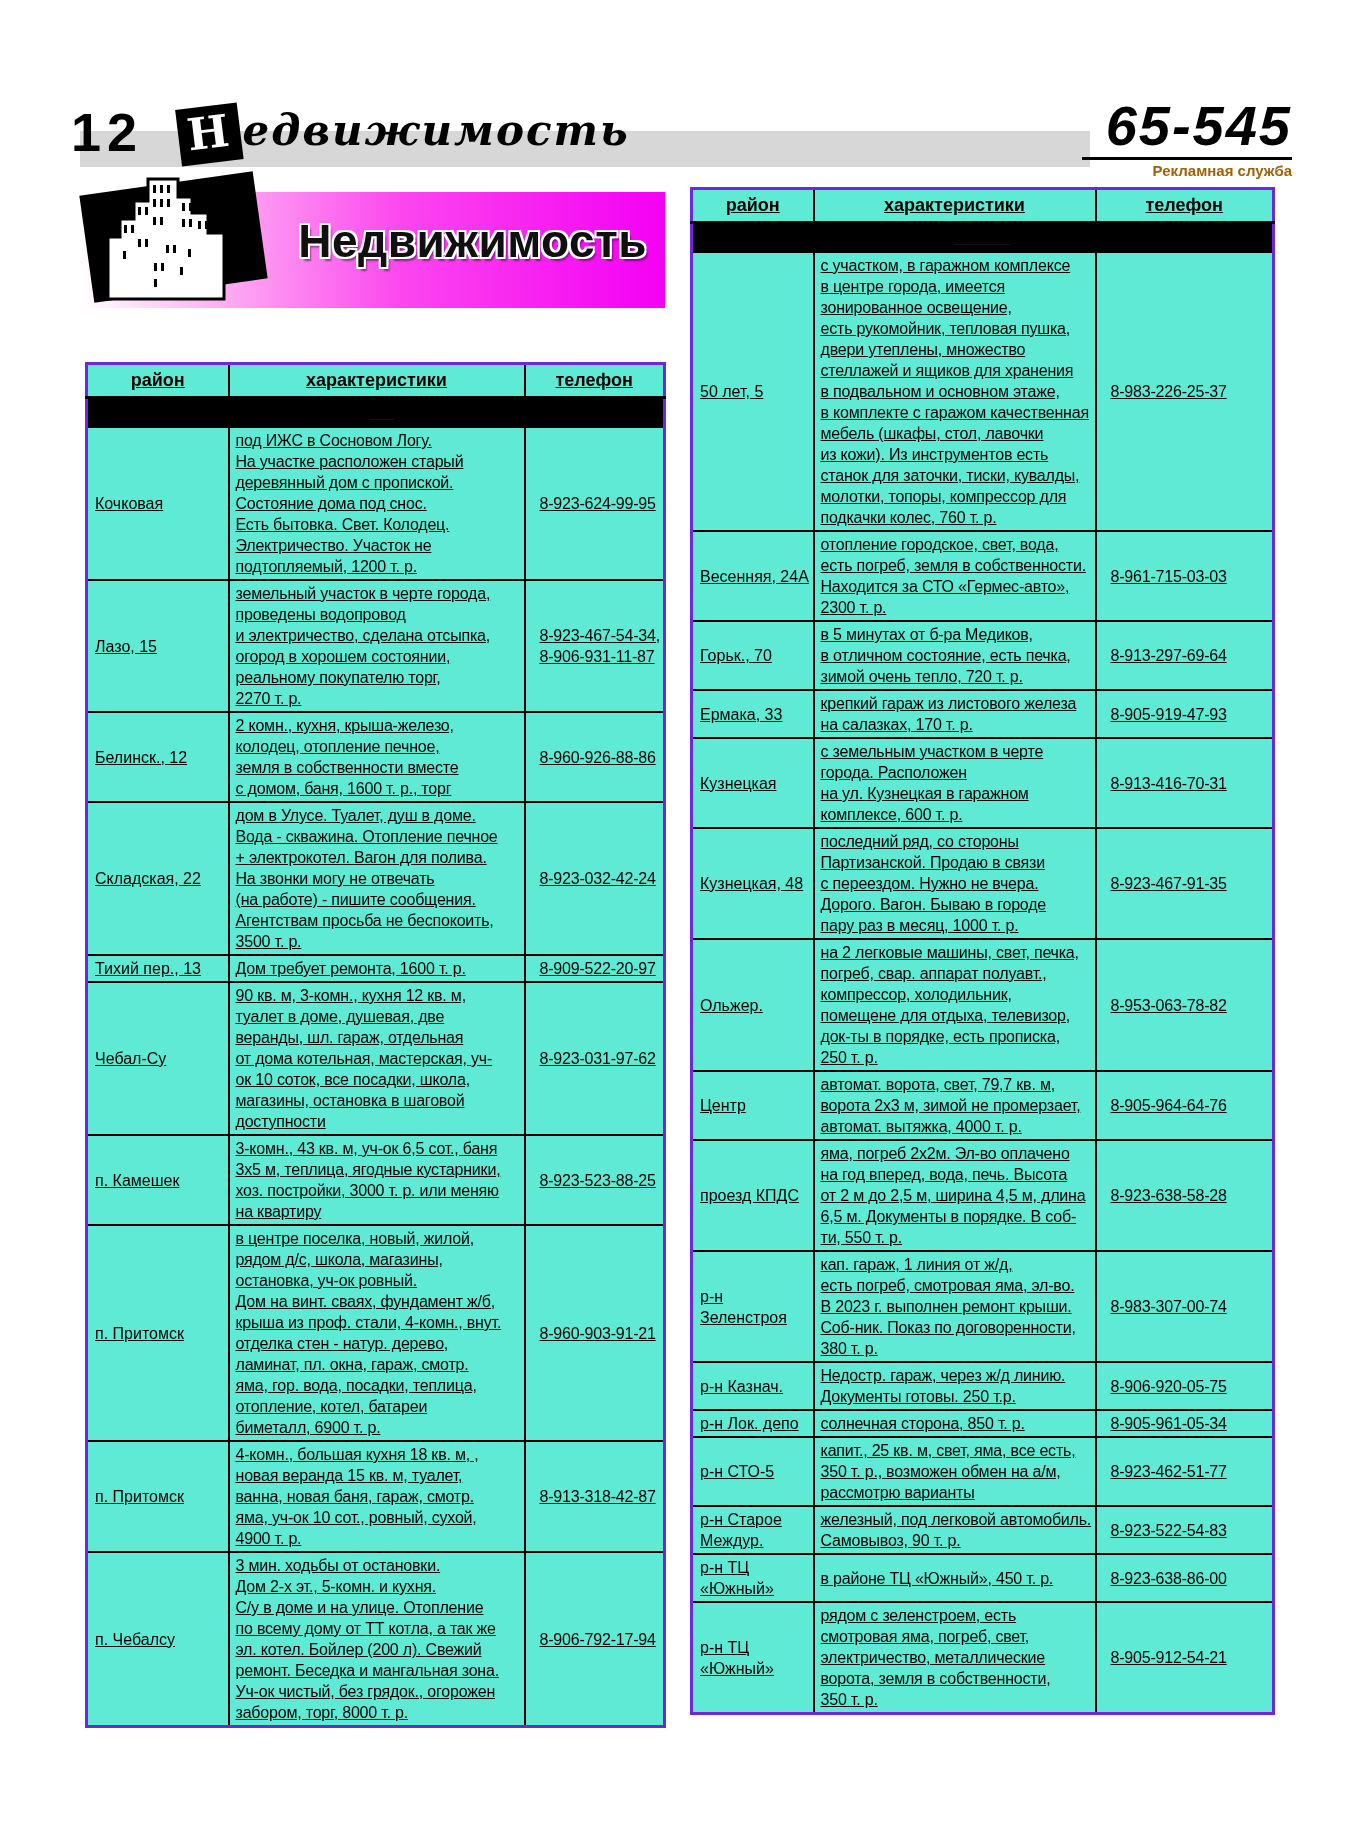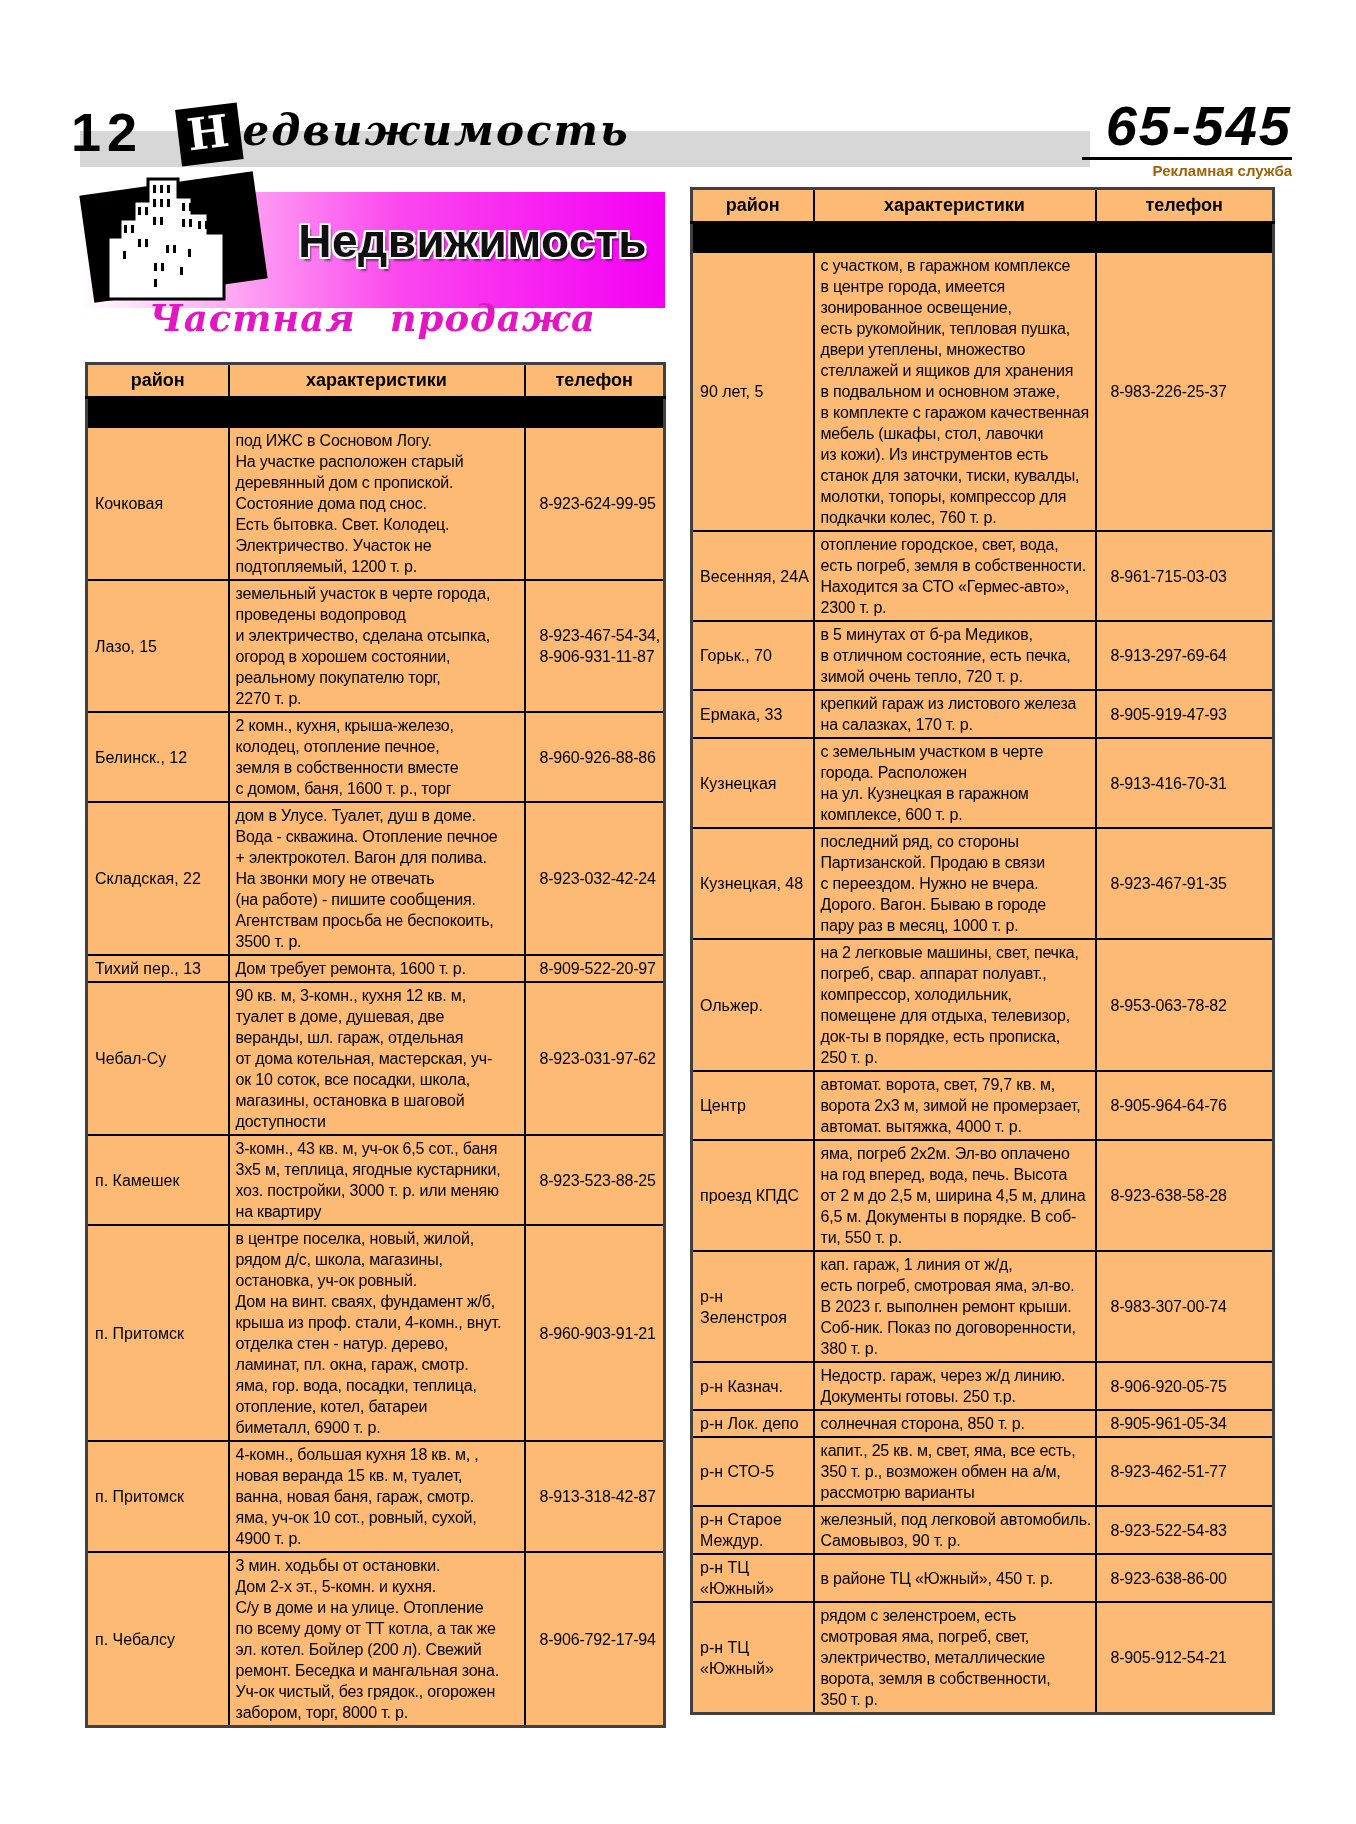--- a/index.html
+++ b/index.html
@@ -32,21 +32,21 @@
            transform:rotate(-8deg);}
   .logo-svg{position:absolute;left:18px;top:2px;}
 
   
   .subtitle{position:absolute;left:80px;top:296px;width:585px;text-align:center;
             font-family:"DejaVu Serif",serif;font-style:italic;font-weight:bold;
             font-size:37px;color:#e316c3;word-spacing:20px;letter-spacing:1px;}
 
   
   table.ads{position:absolute;border-collapse:collapse;table-layout:fixed;
-            border:3px solid #404040;background:#fdba74;}
+            border:3px solid #6d28d9;background:#5eead4;text-decoration:underline;}
   table.ads th{border:2px solid #000;border-bottom:3px solid #000;font-size:18px;
                font-weight:bold;padding:5px 2px;text-align:center;color:#000;}
   table.ads td{border:2px solid #000;font-size:16px;line-height:21px;color:#000;
                vertical-align:middle;overflow-wrap:break-word;}
   .section-row td{background:#000;color:#fff;font-weight:bold;text-align:center;
                   font-size:19px;padding:3px 0;letter-spacing:0.5px;line-height:24px;}
   td.district-cell{padding:2px 3px 2px 7px;white-space:pre-line;}
   td.characteristics-cell{padding:2px 3px 2px 6px;white-space:pre-line;letter-spacing:-0.2px;}
   td.phone-cell{padding:2px 2px 2px 14px;white-space:pre-line;letter-spacing:-0.2px;}
   #table-dom{left:85px;top:362px;width:578px;}
@@ -100,21 +100,20 @@
         <rect x="27" y="84" width="3" height="8"></rect>
         <rect x="92" y="82" width="3" height="8"></rect>
         <rect x="58" y="96" width="3" height="8"></rect>
           <rect x="65" y="96" width="3" height="8"></rect>
         <rect x="84" y="100" width="3" height="8"></rect>
         <rect x="58" y="112" width="3" height="8"></rect>
       </g>
     </svg>
   </div>
 
-  <div class="subtitle">Частная продажа</div>
 
   <table class="ads" id="table-dom">
     <colgroup>
         <col style="width:142px">
         <col style="width:296px">
         <col style="width:140px">
       </colgroup>
     <thead>
       <tr>
         <th>район</th>
@@ -240,21 +239,21 @@
         <th>район</th>
         <th>характеристики</th>
         <th>телефон</th>
       </tr>
     </thead>
     <tbody>
       <tr class="section-row">
         <td colspan="3">ГАРАЖ</td>
       </tr>
     <tr>
-          <td class="district-cell">90 лет, 5</td>
+          <td class="district-cell">50 лет, 5</td>
           <td class="characteristics-cell">с участком, в гаражном комплексе
 в центре города, имеется
 зонированное освещение,
 есть рукомойник, тепловая пушка,
 двери утеплены, множество
 стеллажей и ящиков для хранения
 в подвальном и основном этаже,
 в комплекте с гаражом качественная
 мебель (шкафы, стол, лавочки
 из кожи). Из инструментов есть

